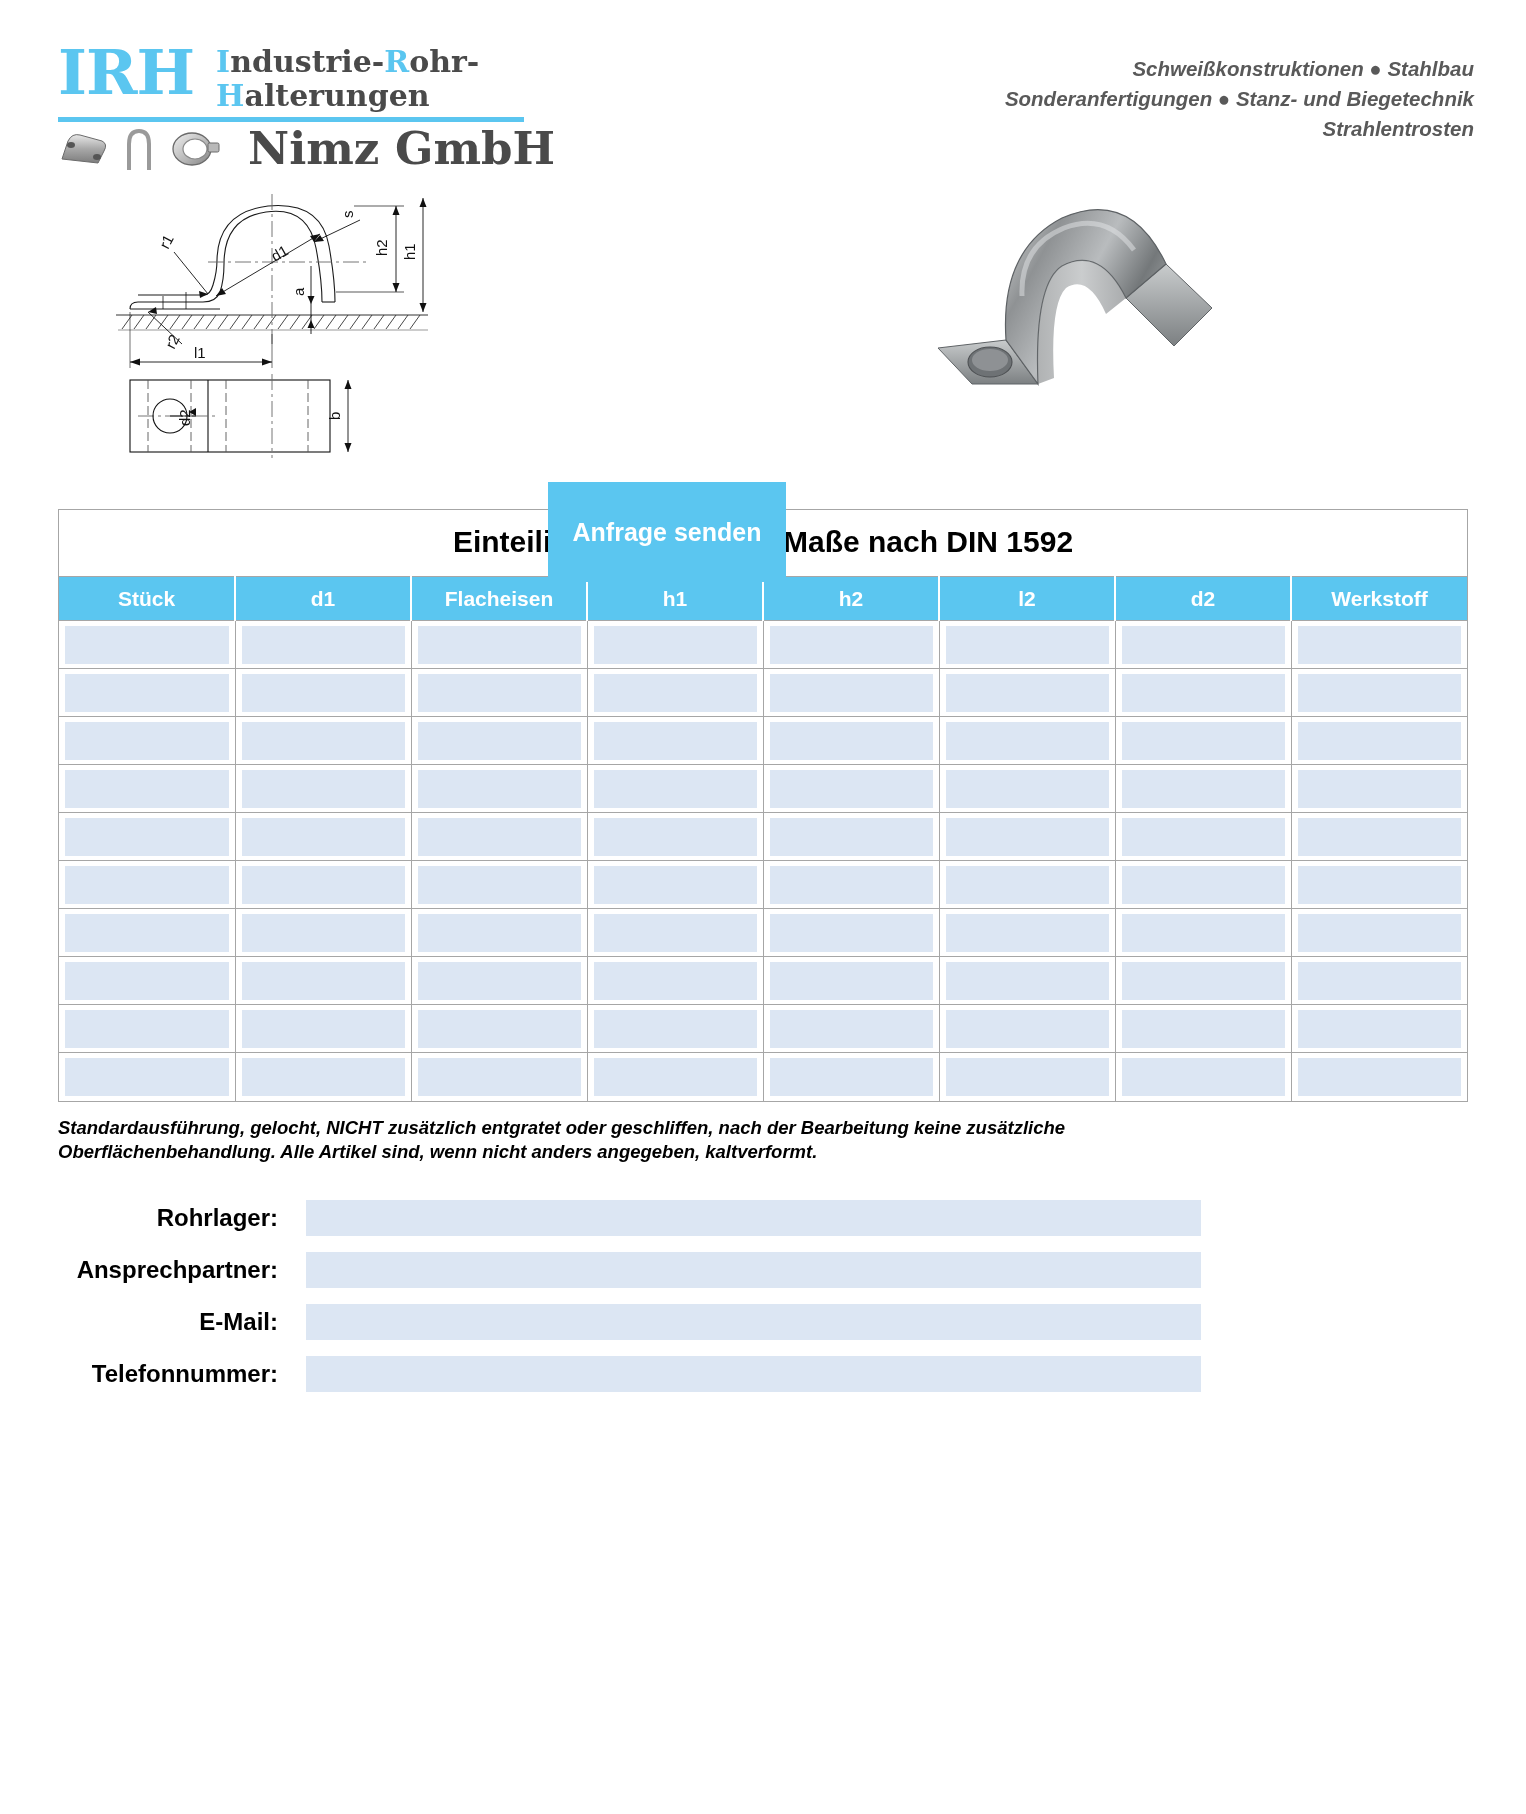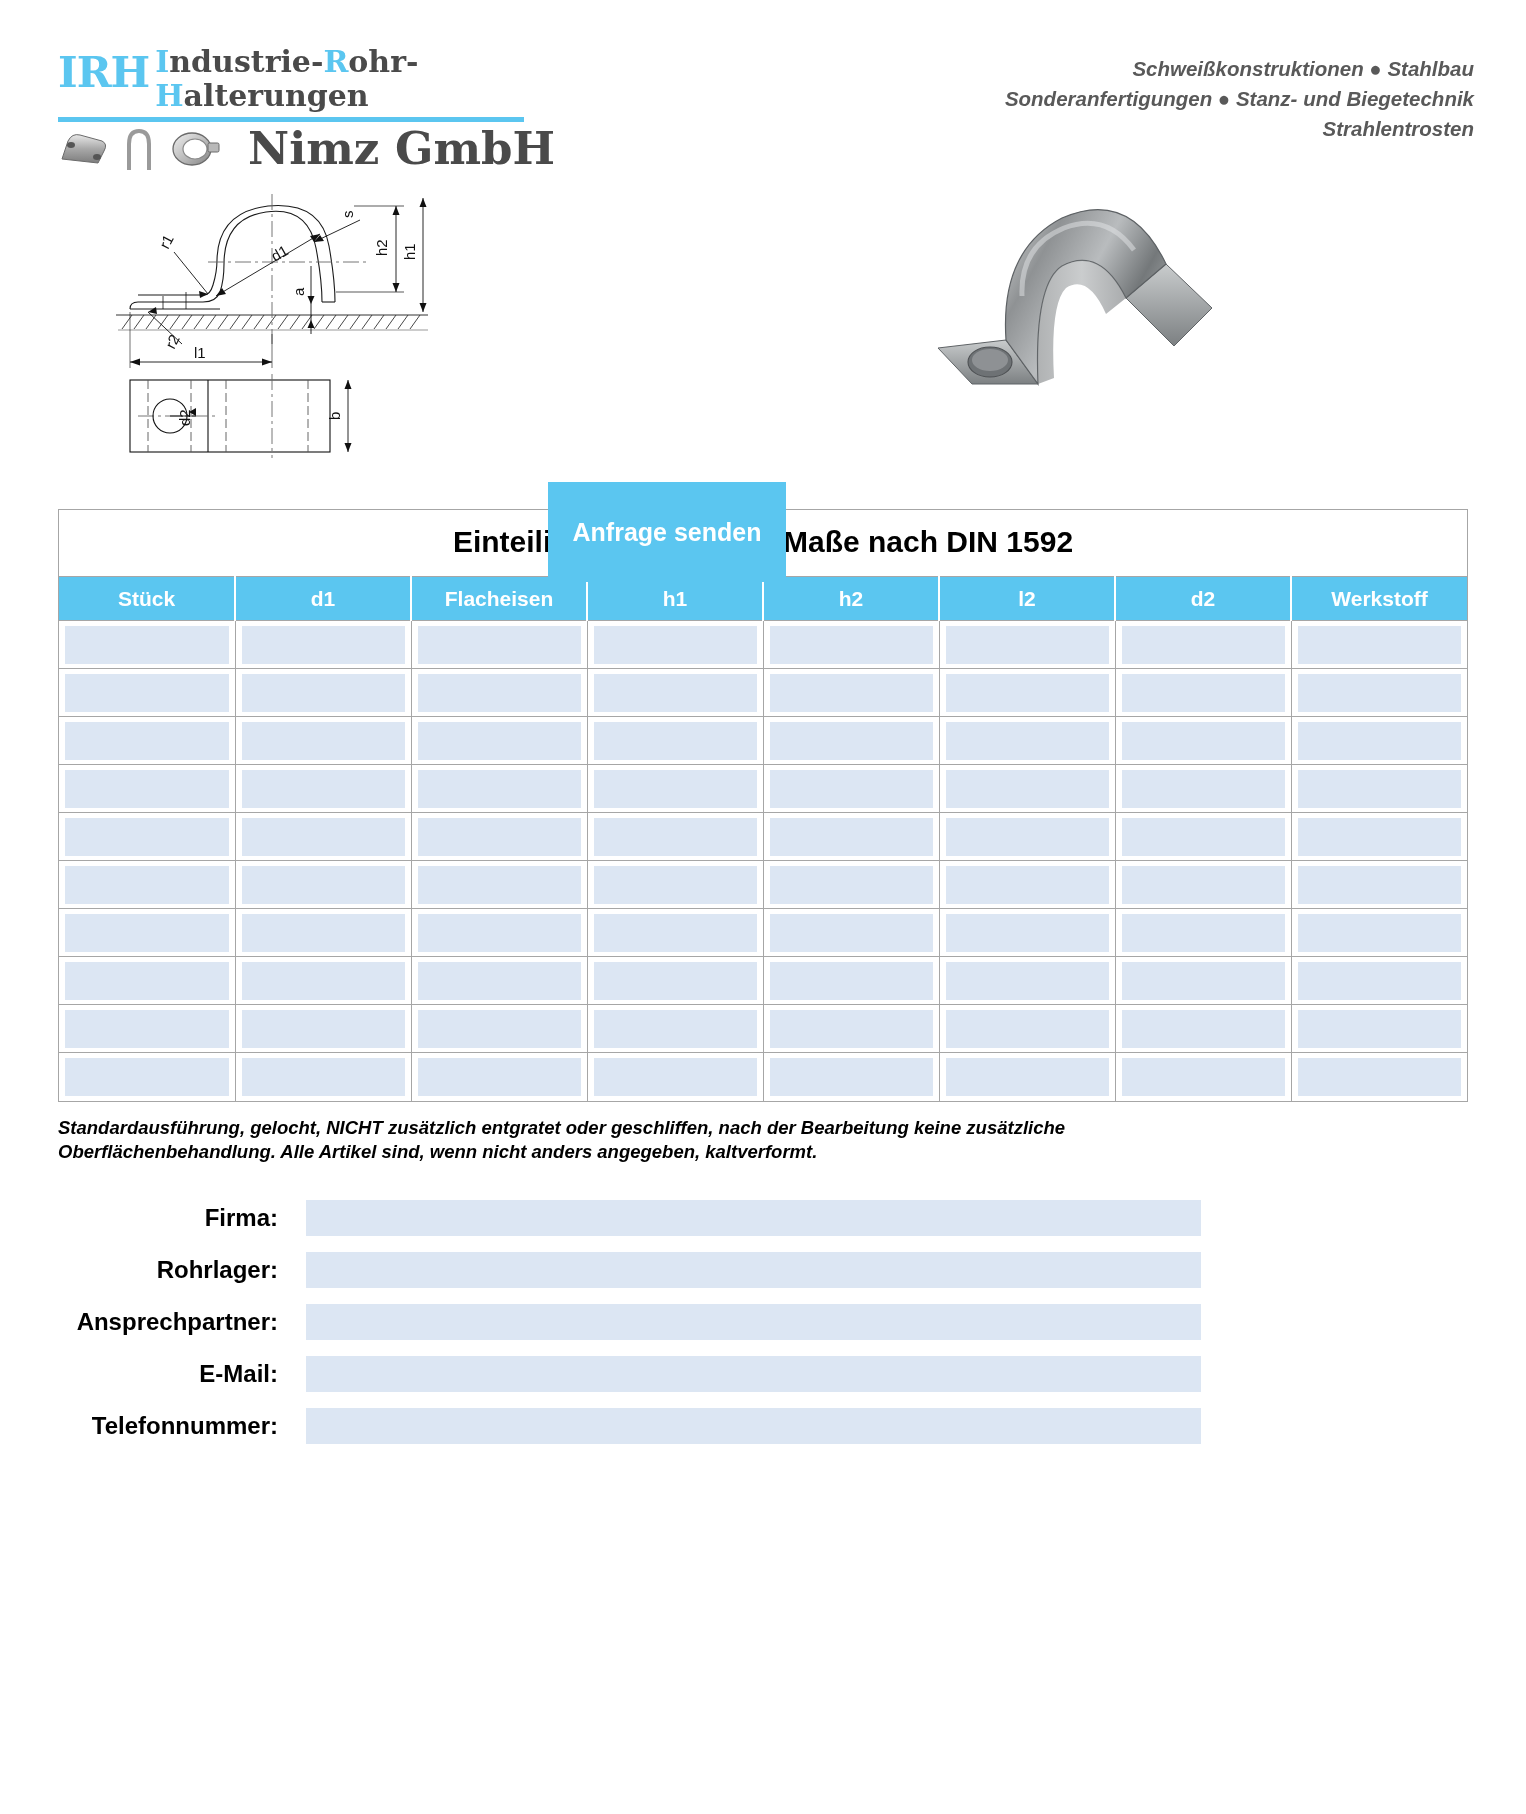--- a/index.html
+++ b/index.html
@@ -19,25 +19,25 @@
     display: flex;
     align-items: flex-start;
     justify-content: space-between;
     padding: 42px 52px 0 58px;
   }
   .logo-block { flex: 0 0 auto; }
   .logo-row1 { display: flex; align-items: flex-start; }
   .logo-irh {
     font-family: "DejaVu Serif", serif;
     font-weight: bold;
-    font-size: 42px;
+    font-size: 62px;
     line-height: 62px;
     color: #5BC6F0;
     letter-spacing: -1px;
-    margin-right: 6px;
+    margin-right: 22px;
   }
   .logo-words {
     font-family: "DejaVu Serif", serif;
     font-weight: bold;
     font-size: 30px;
     line-height: 34px;
     color: #4a4a4a;
     padding-top: 3px;
   }
   .logo-words .hl { color: #5BC6F0; }
@@ -694,24 +694,20 @@
           </td>
         </tr>
       </tbody>
   </table>
 </div>
 
 <div class="footnote">Standardausführung, gelocht, NICHT zusätzlich entgratet oder geschliffen, nach der Bearbeitung keine zusätzliche Oberflächenbehandlung. Alle Artikel sind, wenn nicht anders angegeben, kaltverformt.</div>
 
 <div class="contact">
   <div class="contact-row">
-    <div class="contact-label">Firma:</div>
-    <input class="contact-input" type="text" value="" style="">
-  </div>
-  <div class="contact-row">
     <div class="contact-label">Rohrlager:</div>
     <input class="contact-input" type="text" value="" style="">
   </div>
   <div class="contact-row">
     <div class="contact-label">Ansprechpartner:</div>
     <input class="contact-input" type="text" value="" style="">
   </div>
   <div class="contact-row">
     <div class="contact-label">E-Mail:</div>
     <input class="contact-input" type="text" value="" style="">

